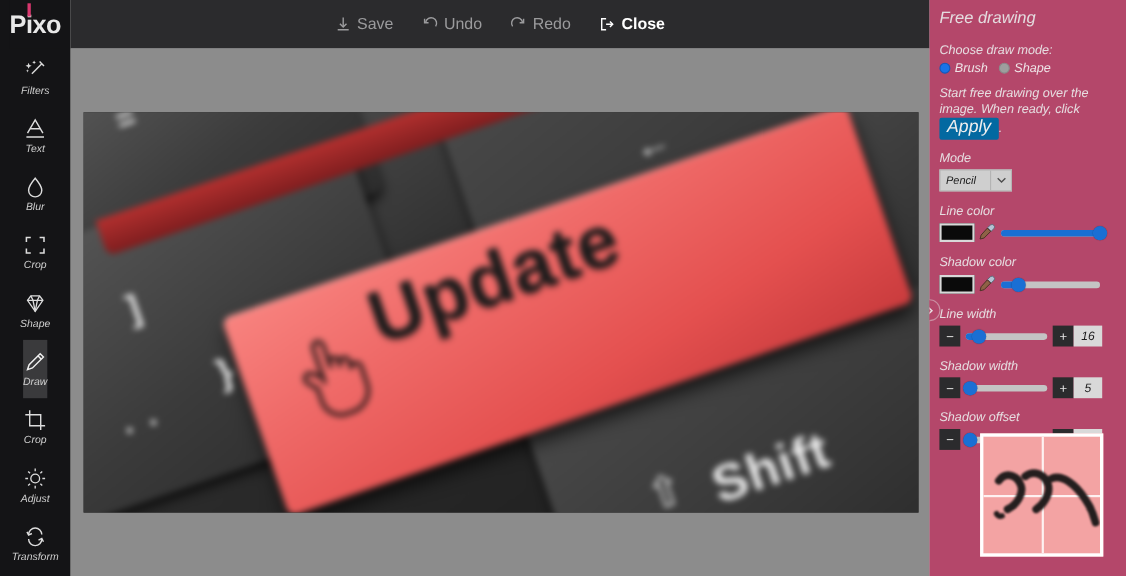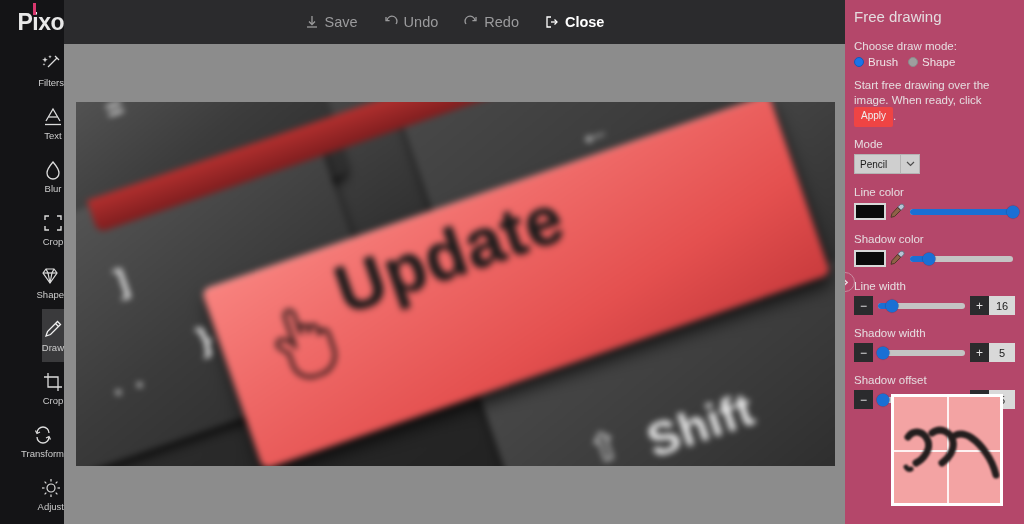--- a/index.html
+++ b/index.html
@@ -15,21 +15,21 @@
     display: flex;
     background: #8c8c8c;
   }
 
   
   .sidebar {
     width: 64px; height: 524px;
     background: #141416;
     flex: 0 0 64px;
     display: flex; flex-direction: column;
-    align-items: flex-end;
+    align-items: center;
     position: relative;
     z-index: 30;
   }
   .logo {
     height: 44px;
     display: flex; align-items: center; justify-content: center;
     position: relative;
     background: #141416;
   }
   .logo-text {
@@ -44,20 +44,21 @@
     background: #d9376e;
     left: 16px; top: 3px;
   }
   .side-item {
     height: 53px;
     display: flex; flex-direction: column;
     align-items: center; justify-content: center;
     gap: 2px;
     cursor: pointer;
     color: #cfcfcf;
+    font-style: italic;
   }
   .side-item.active { background: #3a3a3c; }
   .side-item .ic { height: 22px; display: flex; align-items: center; justify-content: center; }
   .side-item .lbl { font-size: 9.5px; color: #cdcdcd; line-height: 11px; }
   .side-item svg { display: block; }
 
   
   .stage {
     flex: 1 1 auto;
     position: relative;
@@ -184,23 +185,24 @@
     transform: rotate(-19deg);
     filter: blur(0.6px);
   }
 
   
   .panel {
     width: 179px; height: 524px;
     flex: 0 0 179px;
     background: #b4476a;
     position: relative;
-    padding: 8px 9px 0 9px;
+    padding: 8px 22px 0 9px;
     z-index: 25;
     overflow: hidden;
+    font-style: italic;
   }
   .panel-title {
     font-size: 15px; color: #e4dcdf;
     margin-bottom: 14px;
     font-weight: normal;
   }
   .p-label {
     font-size: 11.5px; color: #e6dde0;
     margin-bottom: 3px;
     line-height: 14px;
@@ -219,23 +221,23 @@
   }
   .radio.off { background: #9e9e9e; border-color: #8a8a8a; }
   .radio-txt { font-size: 11.5px; color: #eee4e7; }
   .help {
     font-size: 11.5px; color: #e6dde0;
     line-height: 14.5px;
     margin-bottom: 10px;
   }
   .apply-btn {
     display: inline-block;
-    background: #ef4444;
+    background: #0369a1;
     color: #efefef;
-    font-size: 10px;
+    font-size: 16px;
     padding: 2px 7px 3px 7px;
     border-radius: 2px;
     cursor: pointer;
     vertical-align: middle;
   }
   .sel-wrap {
     display: inline-flex; align-items: stretch;
     background: #cfcfcf;
     border: 1px solid #b4b4b4;
     height: 20px;
@@ -428,45 +430,45 @@
         <svg width="22" height="22" viewBox="0 0 22 22" fill="none" stroke="#dcdcdc" stroke-width="1.3">
           <path d="M6 2 V16 H20"></path>
             <path d="M2 6 H16 V20"></path>
         </svg>
       </span>
       <span class="lbl">Crop</span>
     </div>
 
     <div class="side-item">
       <span class="ic">
-        <svg width="22" height="22" viewBox="0 0 22 22" fill="none" stroke="#dcdcdc" stroke-width="1.3">
-          <path d="M5 9 A6 6 0 0 1 17 9"></path>
-            <path d="M17 13 A6 6 0 0 1 5 13"></path>
-          <path d="M3.5 6.5 L5 9.5 L8 8"></path>
-            <path d="M18.5 15.5 L17 12.5 L14 14"></path>
-        </svg>
-      </span>
-      <span class="lbl">Transform</span>
-    </div>
-
-    <div class="side-item">
-      <span class="ic">
         <svg width="22" height="22" viewBox="0 0 22 22" fill="none" stroke="#dcdcdc" stroke-width="1.2">
           <circle cx="11" cy="11" r="4"></circle>
           <path d="M11 2 V4.5"></path>
             <path d="M11 17.5 V20"></path>
             <path d="M2 11 H4.5"></path>
             <path d="M17.5 11 H20"></path>
           <path d="M4.6 4.6 L6.3 6.3"></path>
             <path d="M15.7 15.7 L17.4 17.4"></path>
             <path d="M17.4 4.6 L15.7 6.3"></path>
             <path d="M6.3 15.7 L4.6 17.4"></path>
         </svg>
       </span>
       <span class="lbl">Adjust</span>
+    </div>
+
+    <div class="side-item">
+      <span class="ic">
+        <svg width="22" height="22" viewBox="0 0 22 22" fill="none" stroke="#dcdcdc" stroke-width="1.3">
+          <path d="M5 9 A6 6 0 0 1 17 9"></path>
+            <path d="M17 13 A6 6 0 0 1 5 13"></path>
+          <path d="M3.5 6.5 L5 9.5 L8 8"></path>
+            <path d="M18.5 15.5 L17 12.5 L14 14"></path>
+        </svg>
+      </span>
+      <span class="lbl">Transform</span>
     </div>
   </div>
 
   <div class="stage">
 
     <div class="topbar">
       <div class="tb-btn">
         <span>
           <svg width="14" height="14" viewBox="0 0 14 14" fill="none" stroke="#9b9b9d" stroke-width="1.3">
             <path d="M7 1 V9"></path>

